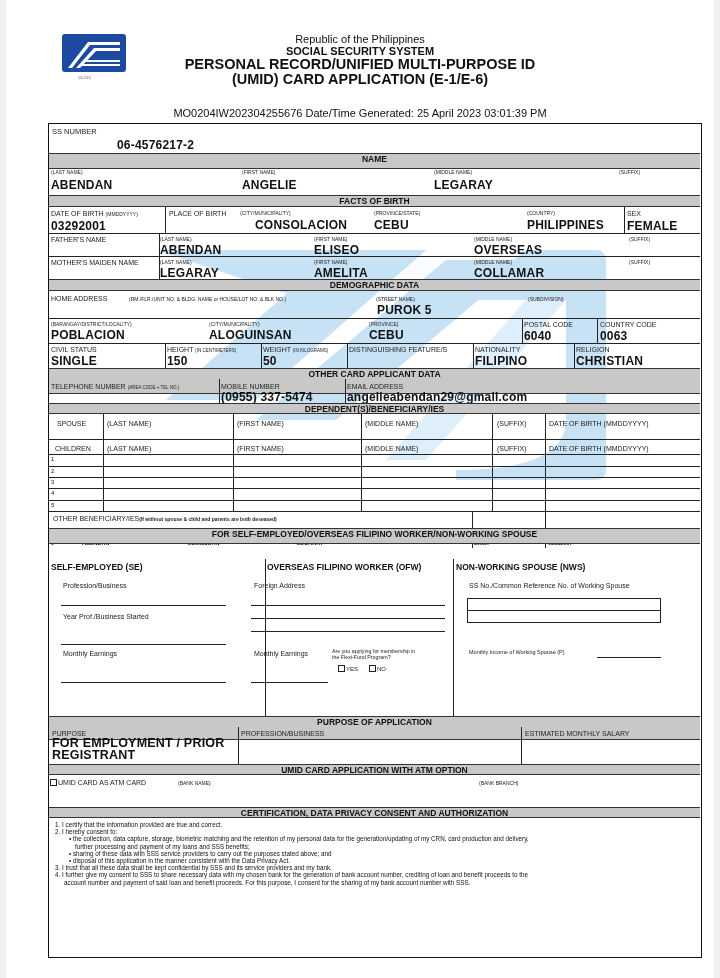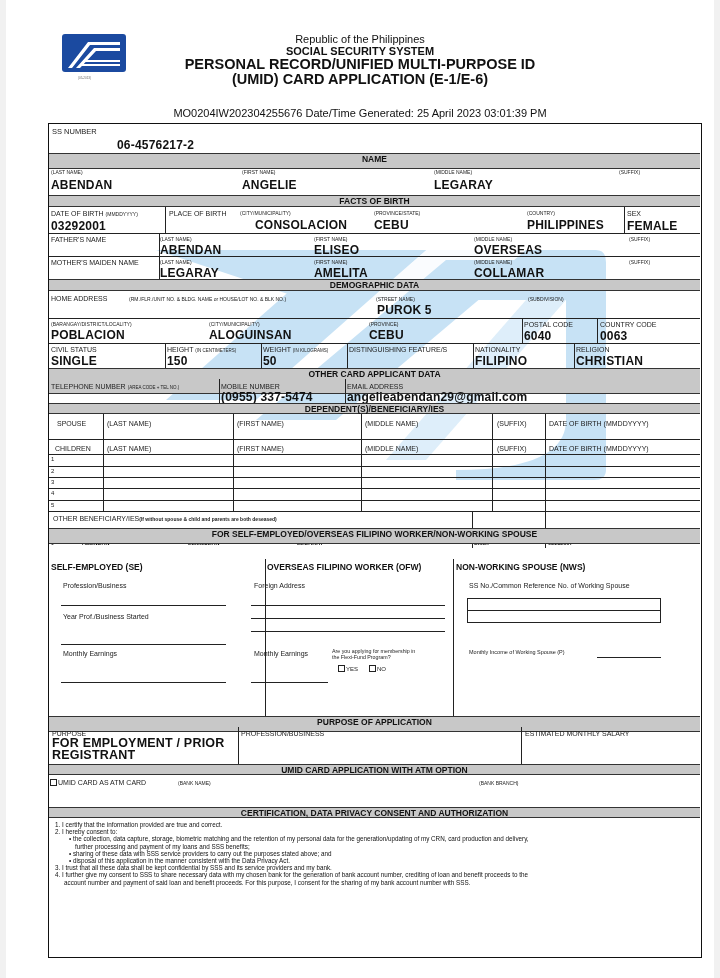--- a/index.html
+++ b/index.html
@@ -241,21 +241,21 @@
     <div class="uline" style="left:202px;top:558px;width:77px;"></div>
 
     <div class="sec" style="left:407px;top:438px;">NON-WORKING SPOUSE (NWS)</div>
     <div class="fl" style="left:420px;top:458px;">SS No./Common Reference No. of Working Spouse</div>
     <div class="box" style="left:418px;top:474px;width:194px;height:25px;">
         <div style="position:absolute;left:0;top:11px;width:192px;border-top:1px solid #222"></div>
       </div>
     <div class="tiny" style="left:420px;top:525px;font-size:5.5px;">Monthly Income of Working Spouse (P)</div>
     <div class="uline" style="left:548px;top:533px;width:64px;"></div>
 
-    <div class="bar" style="top:592px;height:16px;">PURPOSE OF APPLICATION</div>
+    <div class="bar" style="top:592px;height:24px;">PURPOSE OF APPLICATION</div>
     <div class="lbl" style="left:3px;top:606px;font-size:7px;">PURPOSE</div>
     <div class="val" style="left:3px;top:613px;font-size:12.5px;line-height:12px;">
         <div>FOR EMPLOYMENT / PRIOR</div>
         <div>REGISTRANT</div>
       </div>
     <div class="vl" style="left:189px;top:603px;height:37px;"></div>
     <div class="lbl" style="left:192px;top:606px;font-size:7px;">PROFESSION/BUSINESS</div>
     <div class="vl" style="left:472px;top:603px;height:37px;"></div>
     <div class="lbl" style="left:476px;top:606px;font-size:7px;">ESTIMATED MONTHLY SALARY</div>
 

